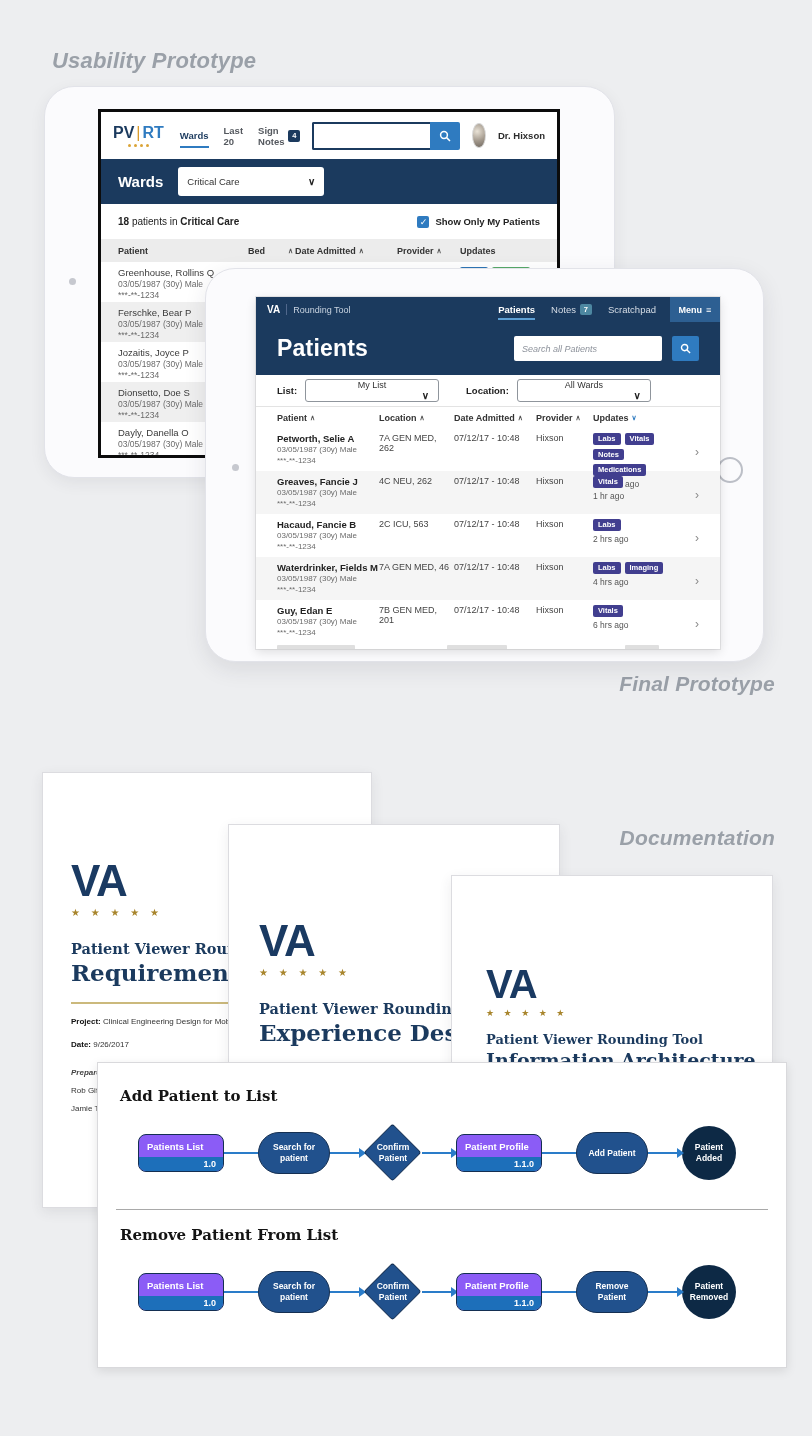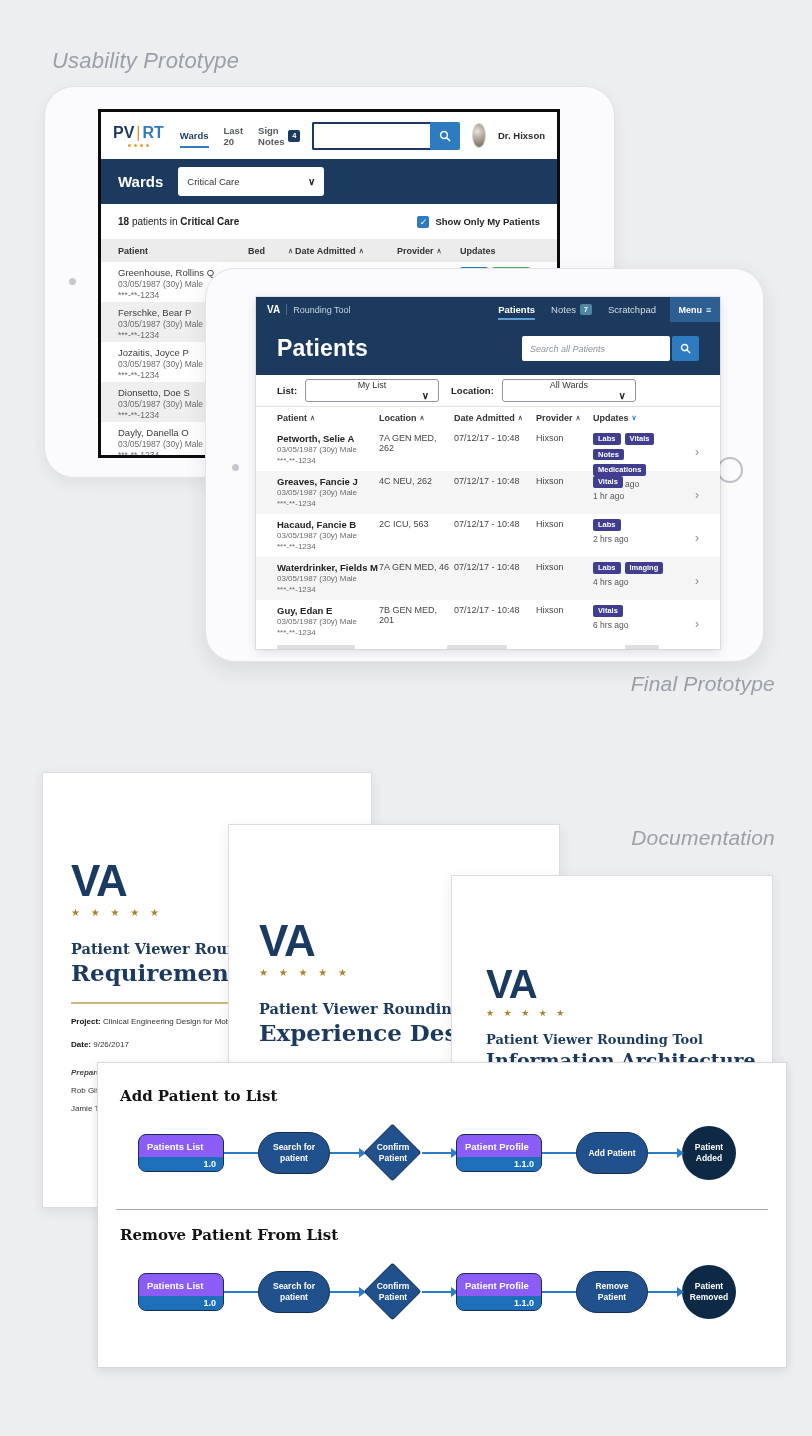--- a/index.html
+++ b/index.html
@@ -1,20 +1,20 @@
 <!DOCTYPE html>
 <html><head>
 <meta charset="utf-8">
 <style>
   * { margin:0; padding:0; box-sizing:border-box; }
   body { background:#e4e5e7; font-family:"Liberation Sans", sans-serif; }
   .canvas { position:relative; width:812px; height:1436px; background:#edeef0; overflow:hidden; margin:0 auto; }
 
   
-  .section-label { position:absolute; font-style:italic; font-weight:400; color:#9aa0a8; letter-spacing:.2px; }
+  .section-label { position:absolute; font-style:italic; font-weight:700; color:#9aa0a8; letter-spacing:.2px; }
   .lbl-usability { left:52px; top:48px; font-size:22px; }
   .lbl-final { right:37px; top:672px; font-size:21px; }
   .lbl-docs { right:37px; top:826px; font-size:21px; }
 
   
   .tablet { position:absolute; background:#fbfbfd; border:1px solid #e2e3e9; border-radius:30px; }
   .tablet1 { left:44px; top:86px; width:571px; height:392px; z-index:1; box-shadow:0 5px 16px rgba(40,40,60,.07); }
   .tablet2 { left:205px; top:268px; width:559px; height:394px; z-index:2; box-shadow:0 7px 22px rgba(40,40,60,.10); }
   .cam-dot { position:absolute; width:7px; height:7px; border-radius:50%; background:#c6c8cf; }
   .tablet1 .cam-dot { left:24px; top:191px; }
@@ -74,29 +74,29 @@
   .s2-brand-sep { width:1px; height:11px; background:#51688c; margin:0 6px; }
   .s2-app { font-size:9px; color:#c8d3e0; }
   .s2-nav-items { margin-left:auto; display:flex; align-items:center; gap:16px; height:100%; }
   .s2-nav-item { font-size:9.5px; color:#d6dde6; display:flex; align-items:center; gap:4px; position:relative; cursor:pointer; height:100%; }
   .s2-nav-item.active { color:#fff; font-weight:700; }
   .s2-nav-item.active::after { content:""; position:absolute; left:0; right:0; bottom:2px; height:2px; background:#5d9fd4; }
   .s2-nav-badge { background:#4d87a1; color:#fff; font-size:7.5px; font-weight:700; min-width:12px; height:11px; display:flex; align-items:center; justify-content:center; border-radius:2px; padding:0 2px; }
   .s2-menu { width:50px; height:100%; background:#2d5f92; margin-left:14px; display:flex; align-items:center; justify-content:center; gap:4px; font-size:9px; font-weight:700; color:#fff; cursor:pointer; }
   .s2-header { height:53px; background:#1b3a5e; display:flex; align-items:center; padding:0 21px; }
   .s2-title { color:#fff; font-size:23px; font-weight:700; letter-spacing:.2px; }
-  .s2-search { margin-left:auto; display:flex; gap:2px; }
+  .s2-search { margin-left:auto; display:flex; gap:10px; }
   .s2-search input { width:148px; height:25px; border:none; border-radius:2px; padding:0 8px; font-size:9px; font-style:italic; color:#555; outline:none; }
   .s2-search input::placeholder { color:#8d929b; font-style:italic; }
   .s2-search-btn { width:27px; height:25px; background:#2f7bc0; border:none; border-radius:2px; display:flex; align-items:center; justify-content:center; cursor:pointer; }
 
   .s2-filters { height:31px; display:flex; align-items:center; padding:0 21px; gap:8px; }
   .flt-label { font-size:9.5px; font-weight:700; color:#222; }
   .s2-sel { width:134px; height:23px; border:1px solid #8f959c; font-size:9px;flex-direction:column; }
-  .ml16 { margin-left:4px; }
+  .ml16 { margin-left:19px; }
 
   .s2-thead { height:22px; display:flex; align-items:center; padding:0 21px; font-size:9px; font-weight:700; color:#333; border-top:1px solid #e3e3e3; }
   .w2-pat { width:102px; } .w2-loc { width:75px; } .w2-date { width:82px; } .w2-prov { width:57px; } .w2-upd { flex:1; } .w2-chev { width:18px; }
 
   .s2-row { height:43px; display:flex; padding:5px 21px 0; }
   .s2-row.alt { background:#f5f5f5; }
   .s2-name { font-size:9.5px; font-weight:700; color:#222; line-height:1.3; }
   .s2-meta { font-size:8px; color:#6b6b6b; line-height:1.35; }
   .ago { font-size:8.5px; color:#555; margin-top:3px; }
   .row-chev { font-size:12px; color:#8a8a8a; display:flex; align-items:center; justify-content:flex-end; }

